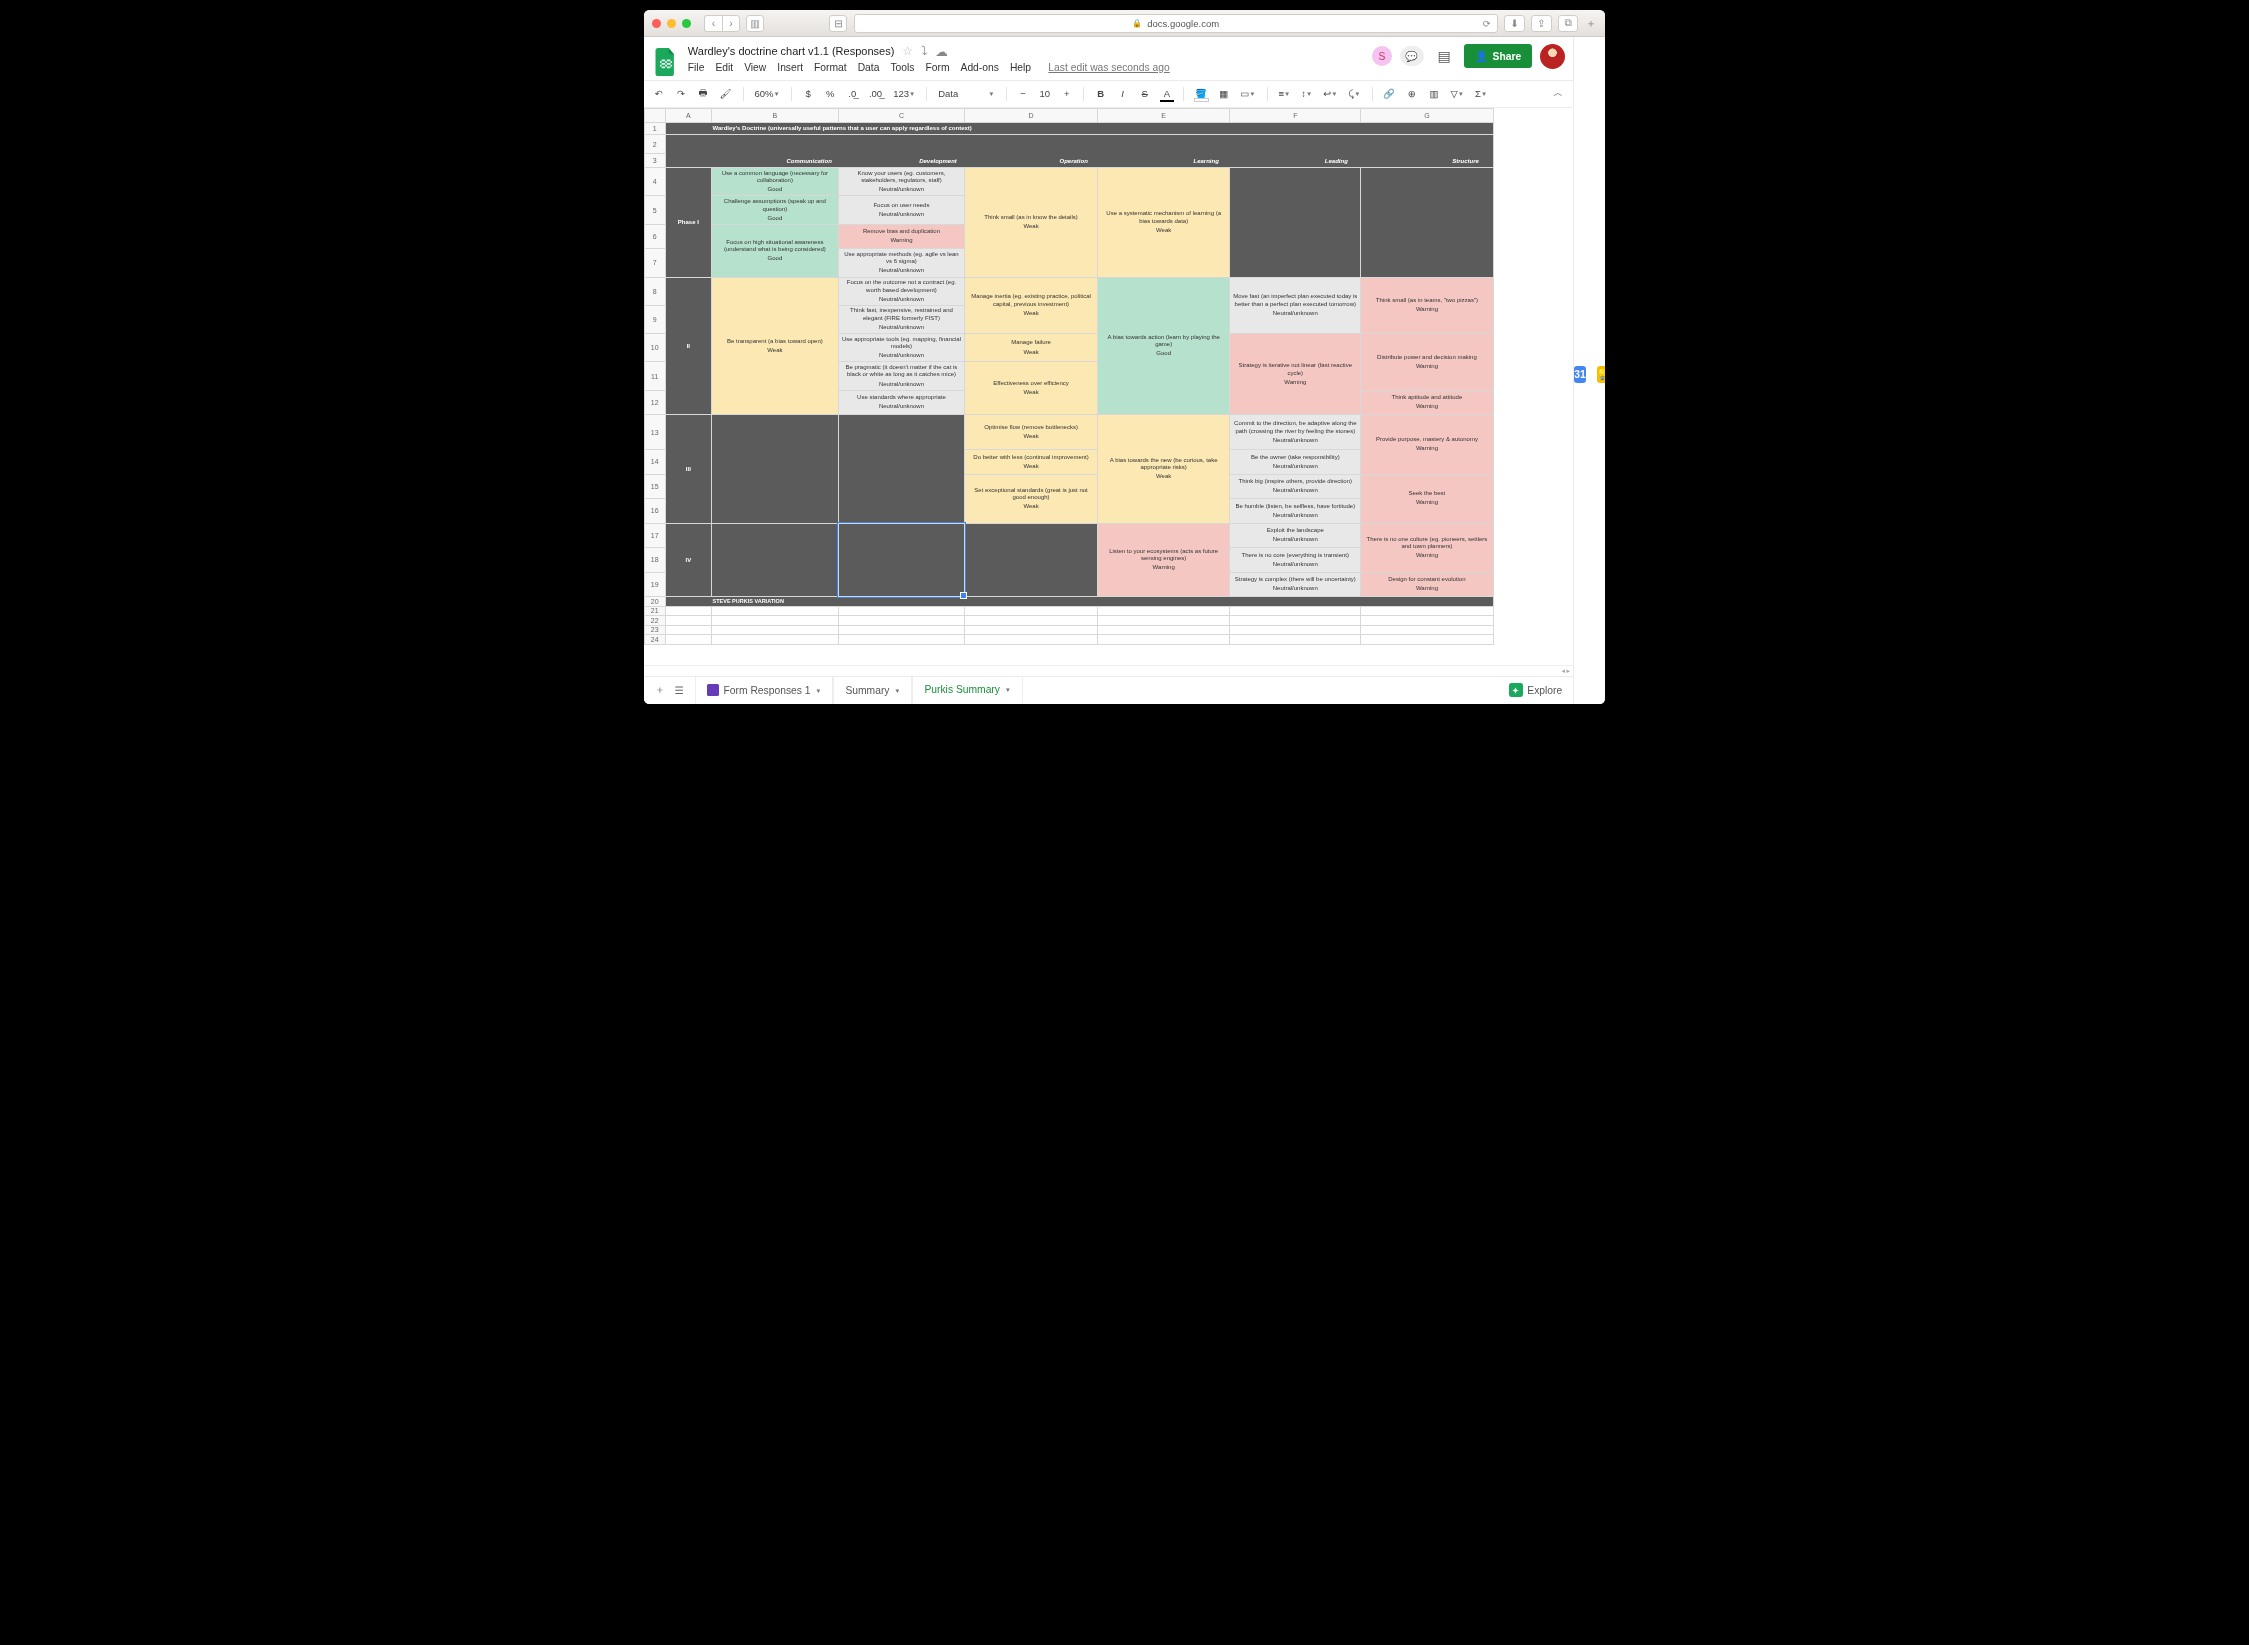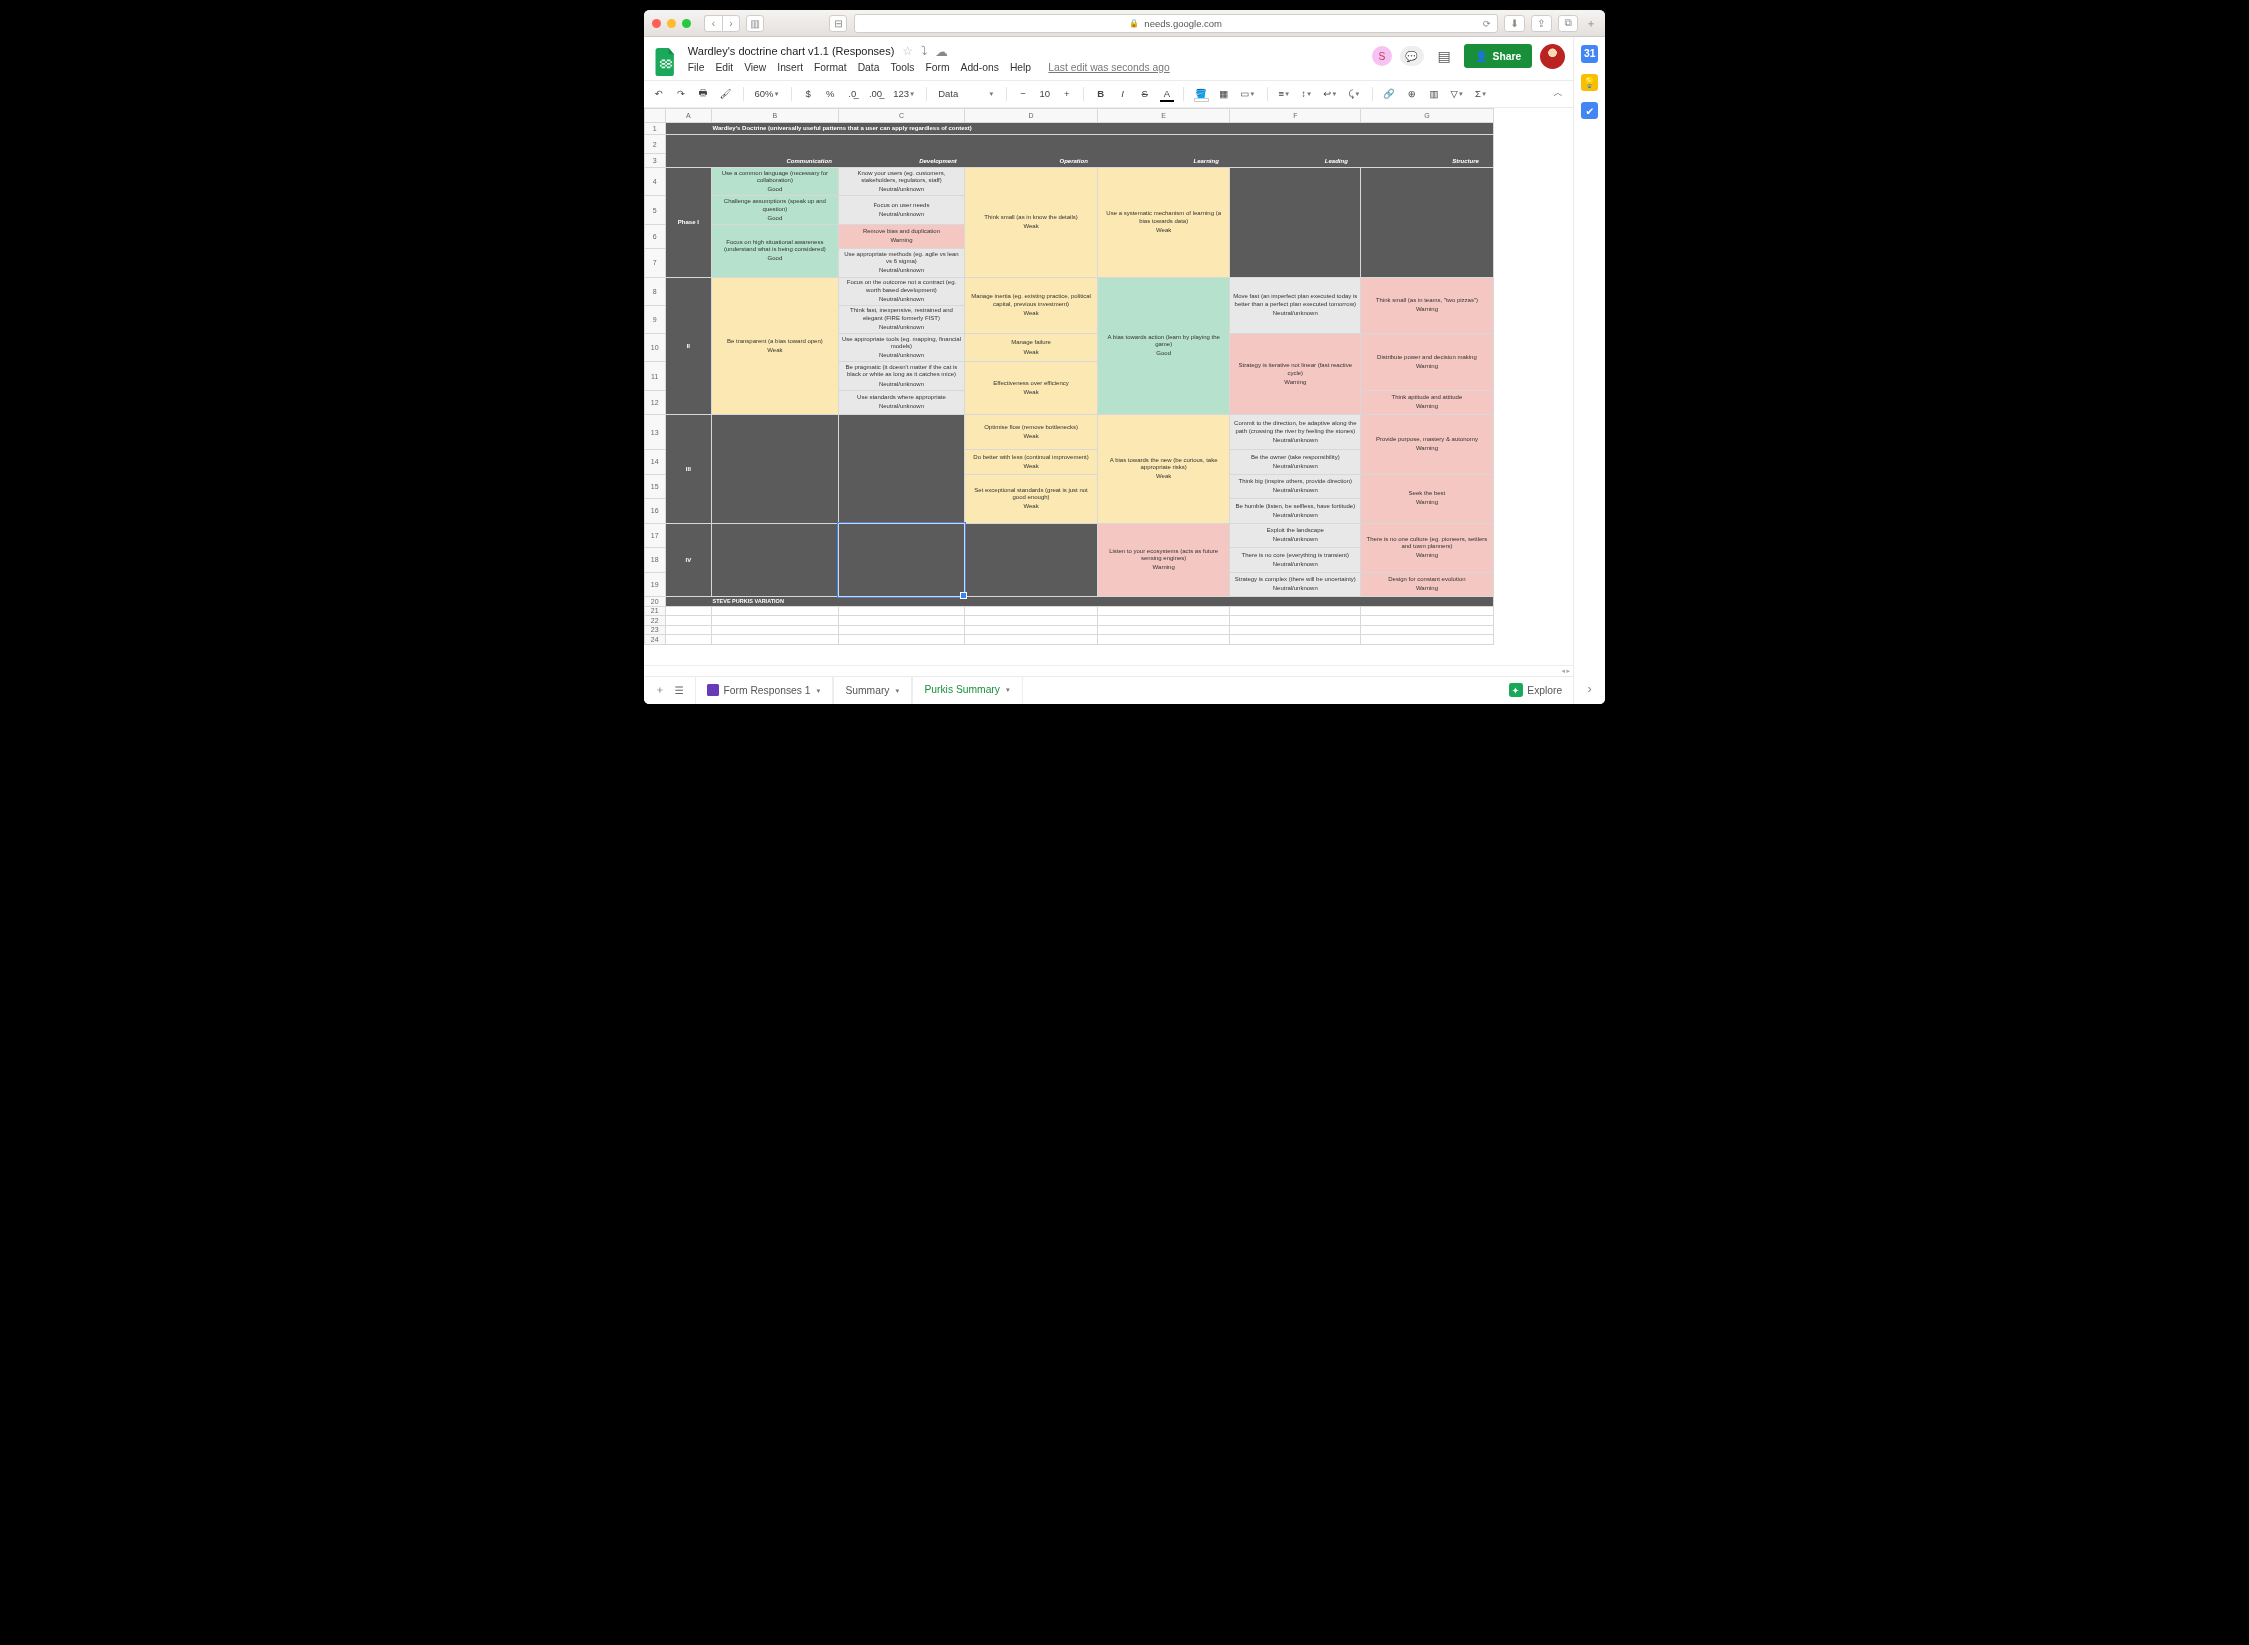--- a/index.html
+++ b/index.html
@@ -29,21 +29,21 @@
   .readerbtn{margin-left:59px}
   .urlbar{flex:1;height:19px;background:#fff;border:0.8px solid #d0ccc7;border-radius:3.2px;display:flex;align-items:center;justify-content:center;color:#555;gap:4.7px;font-size:9.5px;position:relative}
   .urlbar .lock{font-size:8px}
   .urlbar .reload{position:absolute;right:6.3px;color:#888}
   .rightchrome{display:flex;gap:6.3px}
   .rightchrome .navbtn{width:20.5px}
   .addtab{width:12.6px;display:flex;align-items:center;justify-content:center;color:#888;font-size:11px}
 
   .app{flex:1;min-height:0;display:flex}
   .main{flex:1;min-width:0;background:#fff;display:flex;flex-direction:column}
-  .rightpanel{width:32px;background:#fff;border-left:0.8px solid #ecebea;display:flex;flex-direction:column;align-items:center;padding-top:8px;gap:11px}
+  .rightpanel{width:32px;background:#fff;border-left:0.8px solid #ecebea;display:flex;flex-direction:row;align-items:center;padding-top:8px;gap:11px}
   .rightpanel .ic{width:17.4px;height:17.4px;border-radius:3.2px;display:flex;align-items:center;justify-content:center;font-size:10.3px}
   .ic-cal{background:#4285f4;color:#fff;font-size:7px;font-weight:bold}
   .ic-keep{background:#fbbc04;color:#fff}
   .ic-task{background:#4285f4;color:#fff;border-radius:50%}
   .rightpanel .chev{margin-top:auto;margin-bottom:8px;color:#888}
 
   
   .shdr{display:flex;align-items:flex-start;padding:6.3px 8px 0 8px;gap:8px}
   .doclogo{width:28px;height:36px;display:flex;align-items:center;justify-content:center;}
   .doclogo svg{width:22px;height:28px}
@@ -139,21 +139,21 @@
       <span class="tl-g"></span>
     </div>
     <div class="navgrp">
       <div class="navbtn">‹</div>
       <div class="navbtn">›</div>
     </div>
     <div class="navbtn">▥</div>
     <div class="navbtn readerbtn">⊟</div>
     <div class="urlbar">
       <span class="lock">🔒</span>
-      <span>needs.google.com</span>
+      <span>docs.google.com</span>
       <span class="reload">⟳</span>
     </div>
     <div class="rightchrome">
       <div class="navbtn">⬇︎</div>
       <div class="navbtn">⇪</div>
       <div class="navbtn">⧉</div>
     </div>
     <div class="addtab">＋</div>
   </div>
 

